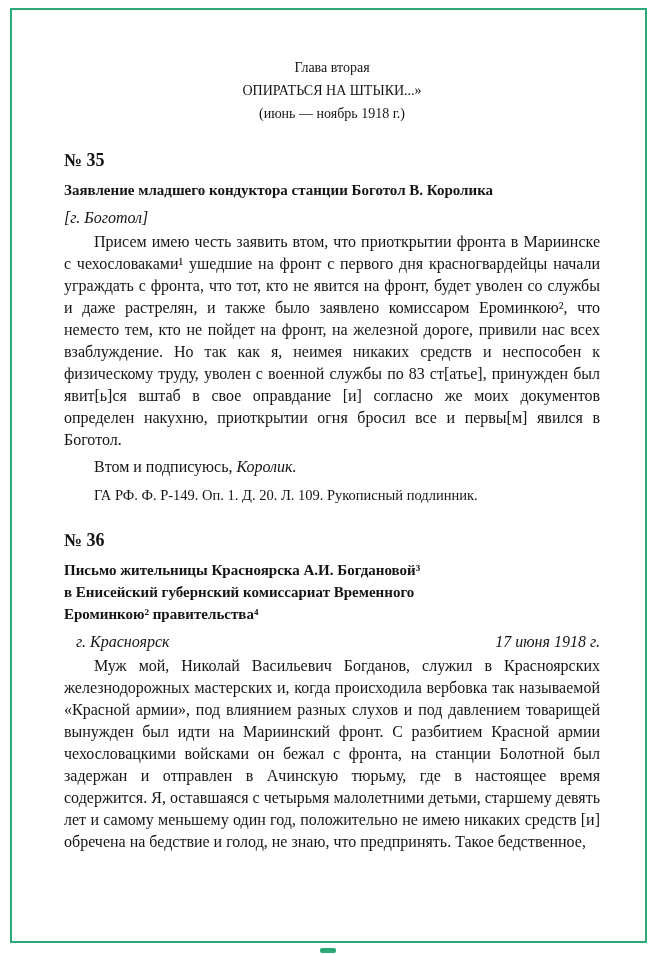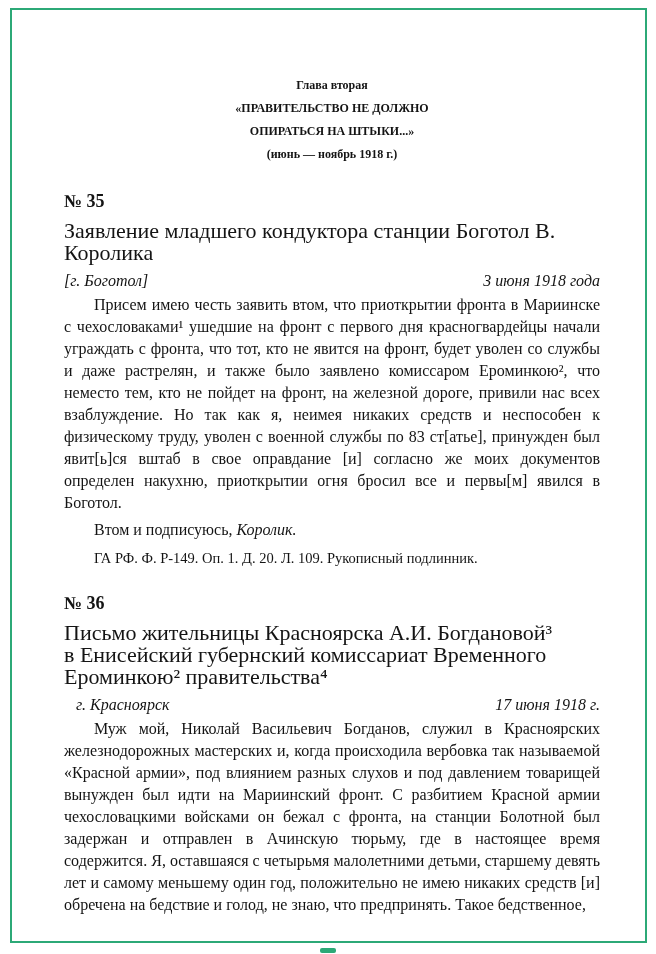--- a/index.html
+++ b/index.html
@@ -26,36 +26,36 @@
     border: 2px solid #2ca977;
     pointer-events: none;
   }
   .content {
     position: absolute;
     top: 0;
     left: 64px;
     width: 536px;
   }
   .chapter {
-    padding-top: 74px;
+    padding-top: 56px;
     text-align: center;
-    font-weight: 700;
-    font-size: 12px;
+    font-weight: 400;
+    font-size: 14px;
     line-height: 23px;
   }
   .doc-number {
     margin-top: 24px;
     font-weight: 700;
     font-size: 18px;
     line-height: 22px;
   }
   .doc-title {
     margin: 8px 0 0 0;
-    font-weight: 400;
-    font-size: 22px;
+    font-weight: 700;
+    font-size: 15px;
     line-height: 22px;
   }
   .dateline {
     margin-top: 6px;
     display: flex;
     justify-content: space-between;
     align-items: baseline;
     font-style: italic;
     font-size: 16px;
     line-height: 22px;
@@ -94,33 +94,31 @@
 </head>
 <body>
 
 <div class="page">
   <div class="frame" style="border-color: rgb(44, 169, 119);"></div>
 
   <div class="content">
 
     <div class="chapter">
       <div>Глава вторая</div>
-      <div>«ПРАВИТЕЛЬСТВО НЕ ДОЛЖНО</div>
       <div>ОПИРАТЬСЯ НА ШТЫКИ...»</div>
       <div>(июнь — ноябрь 1918 г.)</div>
     </div>
 
     <section>
       <div class="doc-number">№ 35</div>
       <h2 class="doc-title">
         <div>Заявление младшего кондуктора станции Боготол В. Королика</div>
       </h2>
       <div class="dateline">
         <span>[г. Боготол]</span>
-        <span>3 июня 1918 года</span>
       </div>
       <p class="body-par">Присем имею честь заявить втом, что приоткрытии фронта в Мариинске с чехословаками¹ ушедшие на фронт с первого дня красногвардейцы начали уграждать с фронта, что тот, кто не явится на фронт, будет уволен со службы и даже растрелян, и также было заявлено комиссаром Ероминкою², что неместо тем, кто не пойдет на фронт, на железной дороге, привили нас всех взаблуждение. Но так как я, неимея никаких средств и неспособен к физическому труду, уволен с военной службы по 83 ст[атье], принужден был явит[ь]ся вштаб в свое оправдание [и] согласно же моих документов определен накухню, приоткрытии огня бросил все и первы[м] явился в Боготол.</p>
       <p class="signature"><span>Втом и подписуюсь,</span> <span class="italic">Королик.</span></p>
       <p class="archive">ГА РФ. Ф. Р-149. Оп. 1. Д. 20. Л. 109. Рукописный подлинник.</p>
     </section>
 
     <section>
       <div class="doc-number">№ 36</div>
       <h2 class="doc-title">
         <div>Письмо жительницы Красноярска А.И. Богдановой³</div>

